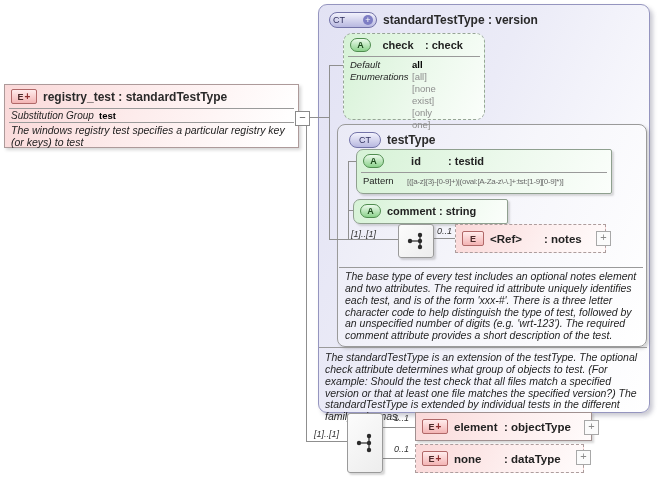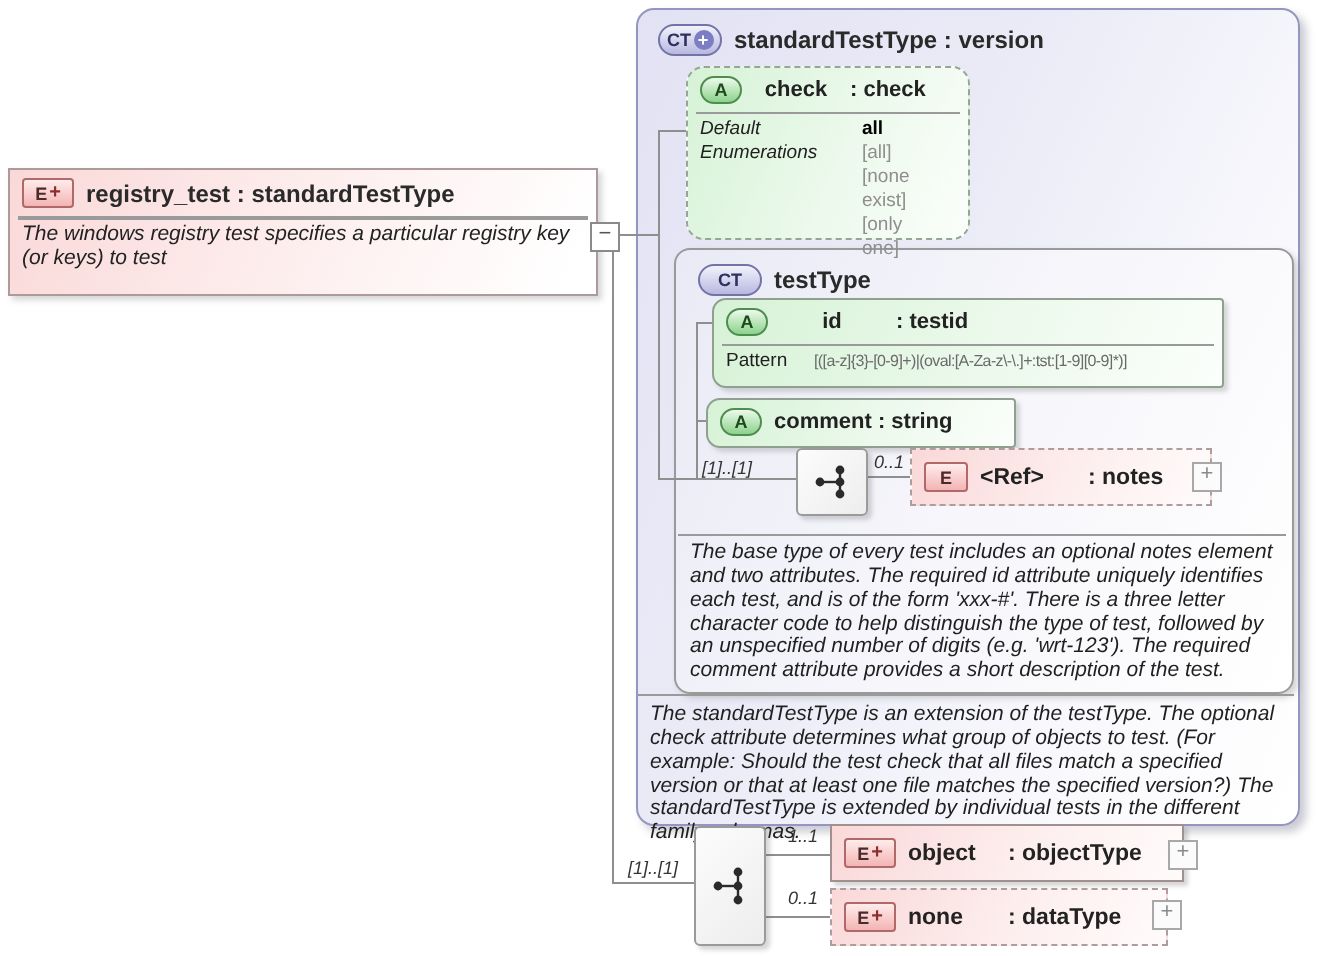--- a/index.html
+++ b/index.html
@@ -43,36 +43,36 @@
   .refname{font-weight:bold;font-size:11.5px;color:#222;white-space:nowrap;}
   
   .icon-e{display:inline-flex;align-items:center;justify-content:center;gap:1px;flex:none;
     width:24px;height:13px;border:1px solid #b06868;border-radius:2px;
     background:linear-gradient(180deg,#ffecec,#f3b4b4);font-size:9px;font-weight:bold;color:#4a2a2a;}
   .icon-e .plus{color:#8d2f2f;font-size:10px;font-weight:bold;line-height:10px;}
   .icon-e.noplus{width:20px;}
   .icon-a{display:inline-flex;align-items:center;justify-content:center;flex:none;
     width:19px;height:12px;border:1px solid #4f8d4f;border-radius:7px;
     background:linear-gradient(180deg,#ecfaec,#8cd28c);font-size:9px;font-weight:bold;color:#1c4a1c;}
-  .icon-ct{display:inline-flex;align-items:center;justify-content:center;gap:1px;flex:none;
+  .icon-ct{display:inline-flex;align-items:center;justify-content:center;gap:18px;flex:none;
     min-width:24px;height:14px;padding:0 3px;border:1px solid #7373a8;border-radius:8px;
-    background:linear-gradient(180deg,#f2f2fc,#b8b8e0);font-size:9px;font-weight:bold;color:#30305e;}
+    background:linear-gradient(180deg,#f2f2fc,#b8b8e0);font-size:9px;font-weight:normal;color:#30305e;}
   .icon-ct .ctplus{display:inline-flex;align-items:center;justify-content:center;
     width:10px;height:10px;border-radius:50%;background:#7d7dc4;color:#fff;font-size:9px;line-height:10px;}
   .plusbox{position:absolute;width:13px;height:13px;border:1px solid #a8a8a8;background:#fbfbfb;
     color:#8a8a8a;font-size:11px;line-height:11px;text-align:center;font-weight:normal;cursor:pointer;}
   .minusbox{position:absolute;width:13px;height:13px;border:1px solid #8a8a8a;background:#ffffff;
     color:#555;font-size:11px;line-height:11px;text-align:center;cursor:pointer;}
   
   .seqbox{position:absolute;border:1px solid #9a9a9a;border-radius:3px;
     background:linear-gradient(135deg,#fcfcfc 0%,#ededed 100%);
     box-shadow:2px 2px 2px rgba(90,90,90,.25);display:flex;align-items:center;justify-content:center;}
   .card-label{position:absolute;font-style:italic;font-size:9px;color:#333;white-space:nowrap;}
   
-  .chkrow{display:flex;padding:0 6px;font-size:9.5px;line-height:12px;gap:19px;}
+  .chkrow{display:flex;padding:0 6px;font-size:9.5px;line-height:12px;}
   .chkrow .k{font-style:italic;color:#1f1f1f;width:62px;flex:none;}
   .chkrow .v{color:#8e8e8e;}
   .chkrow .v.bold{color:#000;font-weight:bold;}
   .patrow{display:flex;align-items:baseline;padding:2px 6px 0 6px;}
   .patrow .k{font-size:9.5px;width:44px;flex:none;color:#1f1f1f;}
   .patrow .v{font-size:8px;letter-spacing:-0.3px;color:#6a6a6a;white-space:nowrap;}
 </style>
 </head>
 <body>
 
@@ -100,20 +100,24 @@
 
   <div class="abs ebox-solid" style="left:4px;top:84px;width:293px;height:62px;">
     <div class="ebox-head">
       <span class="icon-e">
         <span>E</span>
           <span class="plus">+</span>
       </span>
       <span class="title">registry_test : standardTestType</span>
     </div>
     <div class="rowline"></div>
+    <div class="kvrow">
+      <span class="klabel" style="width:88px;flex:none;">Substitution Group</span>
+      <span class="kval">test</span>
+    </div>
     <div class="rowline"></div>
     <div class="descflow">The windows registry test specifies a particular registry key (or keys) to test</div>
   </div>
 
   <div class="minusbox" style="left:295px;top:111px;">
     <span>−</span>
   </div>
 
   <div class="abs cardhead" style="left:322px;top:8px;">
     <span class="icon-ct">
@@ -223,21 +227,21 @@
       <circle cx="15" cy="19" r="2.2" fill="#2a2a2a"></circle>
     </svg>
   </div>
 
   <div class="card-label" style="left:394px;top:413px;">1..1</div>
   <div class="abs refbox solid" style="left:415px;top:412px;width:163px;height:27px;">
     <span class="icon-e">
       <span>E</span>
         <span class="plus">+</span>
     </span>
-    <span class="refname" style="width:44px;">object</span>
+    <span class="refname" style="width:44px;">element</span>
     <span class="refname">: objectType</span>
   </div>
   <div class="plusbox" style="left:584px;top:420px;">
     <span>+</span>
   </div>
 
   <div class="card-label" style="left:394px;top:444px;">0..1</div>
   <div class="abs refbox dashed" style="left:415px;top:444px;width:155px;height:27px;">
     <span class="icon-e">
       <span>E</span>

